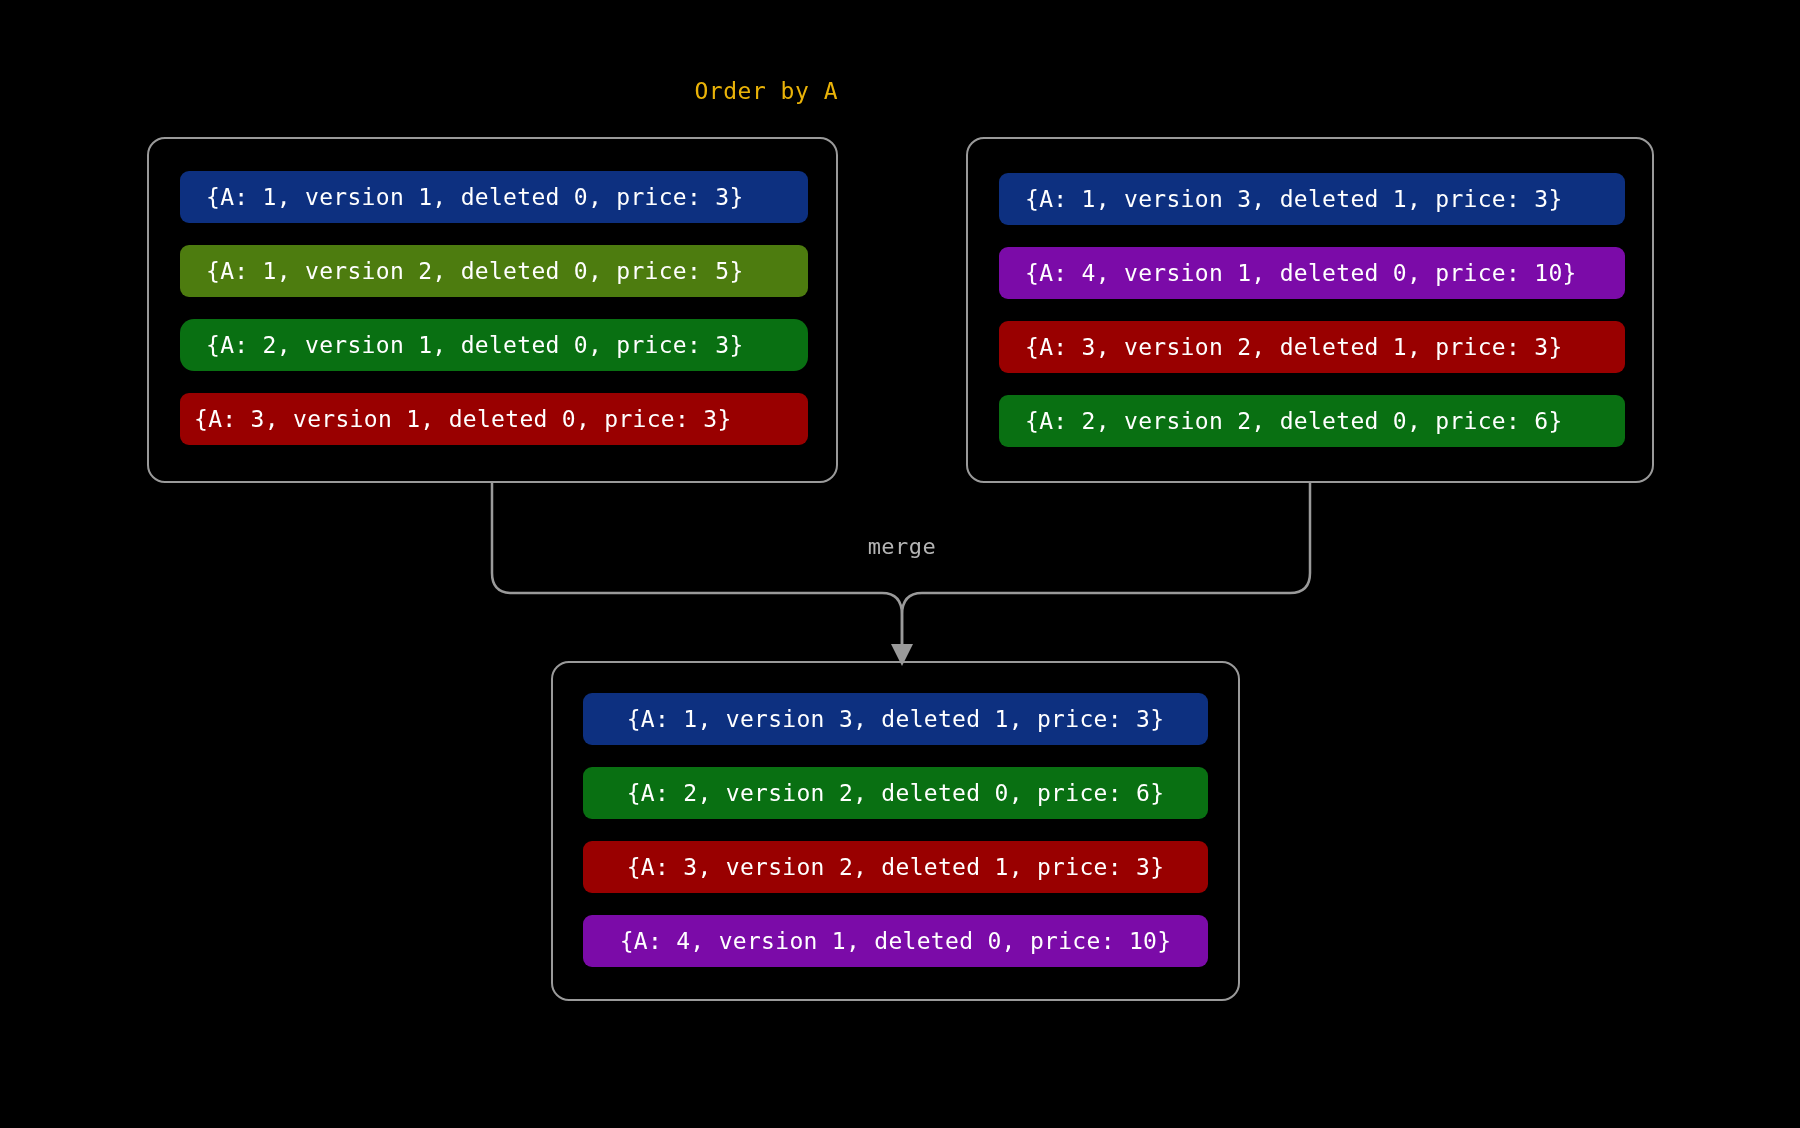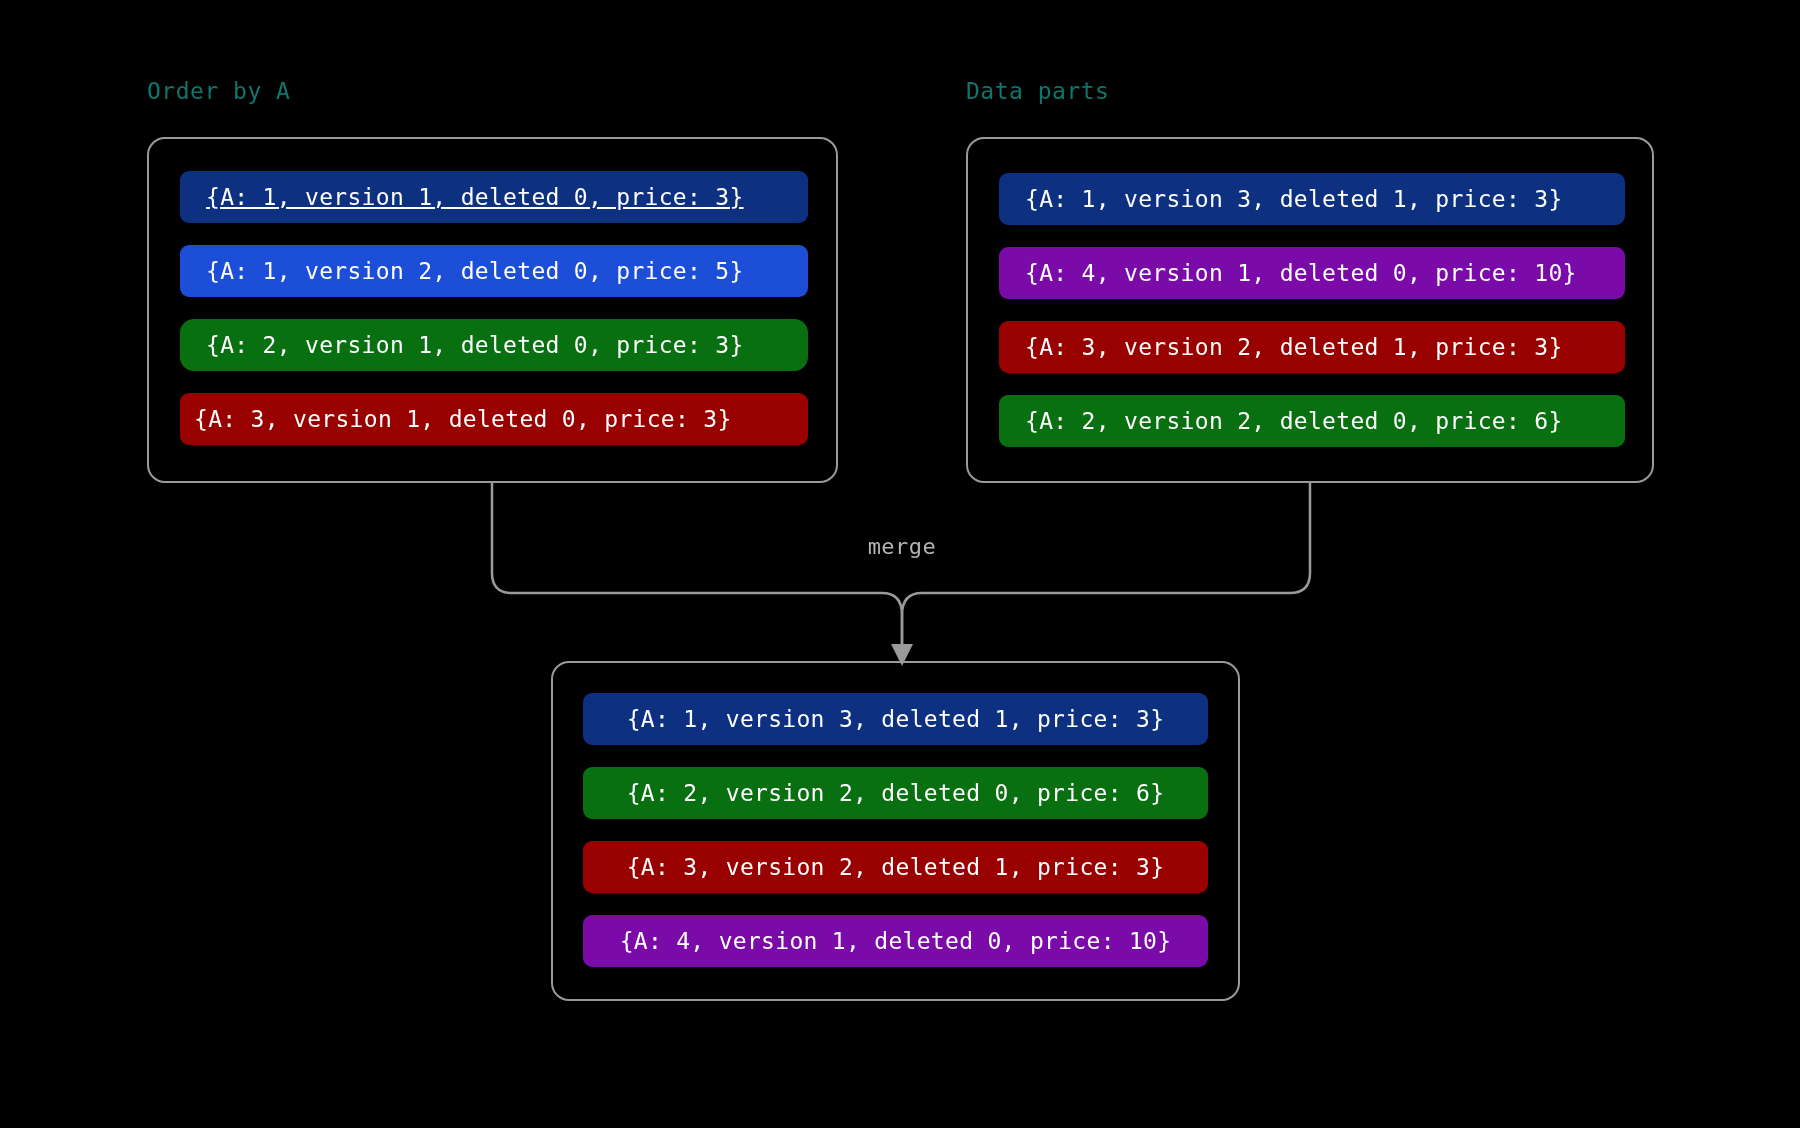--- a/index.html
+++ b/index.html
@@ -27,22 +27,22 @@
     pointer-events: none;
   }
 
   
   .panel-group { position: absolute; }
 
   .panel-title {
     position: absolute;
     left: 0;
     width: 100%;
-    text-align: left;
-    color: #0f766e;
+    text-align: right;
+    color: #eab308;
     font-size: 23px;
     letter-spacing: 0.5px;
     white-space: nowrap;
   }
 
   .panel-box {
     position: absolute;
     box-sizing: border-box;
     border: 2px solid #9a9a9a;
     border-radius: 18px;
@@ -100,38 +100,37 @@
 
   <div id="merge-label" style="left:842px; top:534px; width:120px;">merge</div>
 
   <div class="panel-group" style="left:147px; top:78px; width:691px; height:405px;">
 
     <div class="panel-title" style="top:0;">Order by A</div>
 
     <div class="panel-box" style="left:0; top:59px; width:691px; height:346px;"></div>
 
     <div class="pill-stack" style="left:33px; top:93px; width:628px;">
-      <div class="pill" style="background: rgb(13, 48, 128); text-decoration: underline;">
+      <div class="pill" style="background: rgb(13, 48, 128);">
         <span>{A: 1, version 1, deleted 0, price: 3}</span>
       </div>
-      <div class="pill" style="background: #1d4ed8;">
+      <div class="pill" style="background: #4d7c0f;">
         <span>{A: 1, version 2, deleted 0, price: 5}</span>
       </div>
       <div class="pill" style="background: rgb(9, 112, 18); border-radius: 14px;">
         <span>{A: 2, version 1, deleted 0, price: 3}</span>
       </div>
       <div class="pill" style="background: rgb(153, 0, 0); padding-left: 14px;">
         <span>{A: 3, version 1, deleted 0, price: 3}</span>
       </div>
     </div>
   </div>
 
   <div class="panel-group" style="left:966px; top:78px; width:688px; height:405px;">
 
-    <div class="panel-title" style="top:0;">Data parts</div>
 
     <div class="panel-box" style="left:0; top:59px; width:688px; height:346px;"></div>
 
     <div class="pill-stack" style="left:33px; top:95px; width:626px;">
       <div class="pill" style="background: rgb(13, 48, 128);">
         <span>{A: 1, version 3, deleted 1, price: 3}</span>
       </div>
       <div class="pill" style="background: rgb(123, 11, 168);">
         <span>{A: 4, version 1, deleted 0, price: 10}</span>
       </div>

